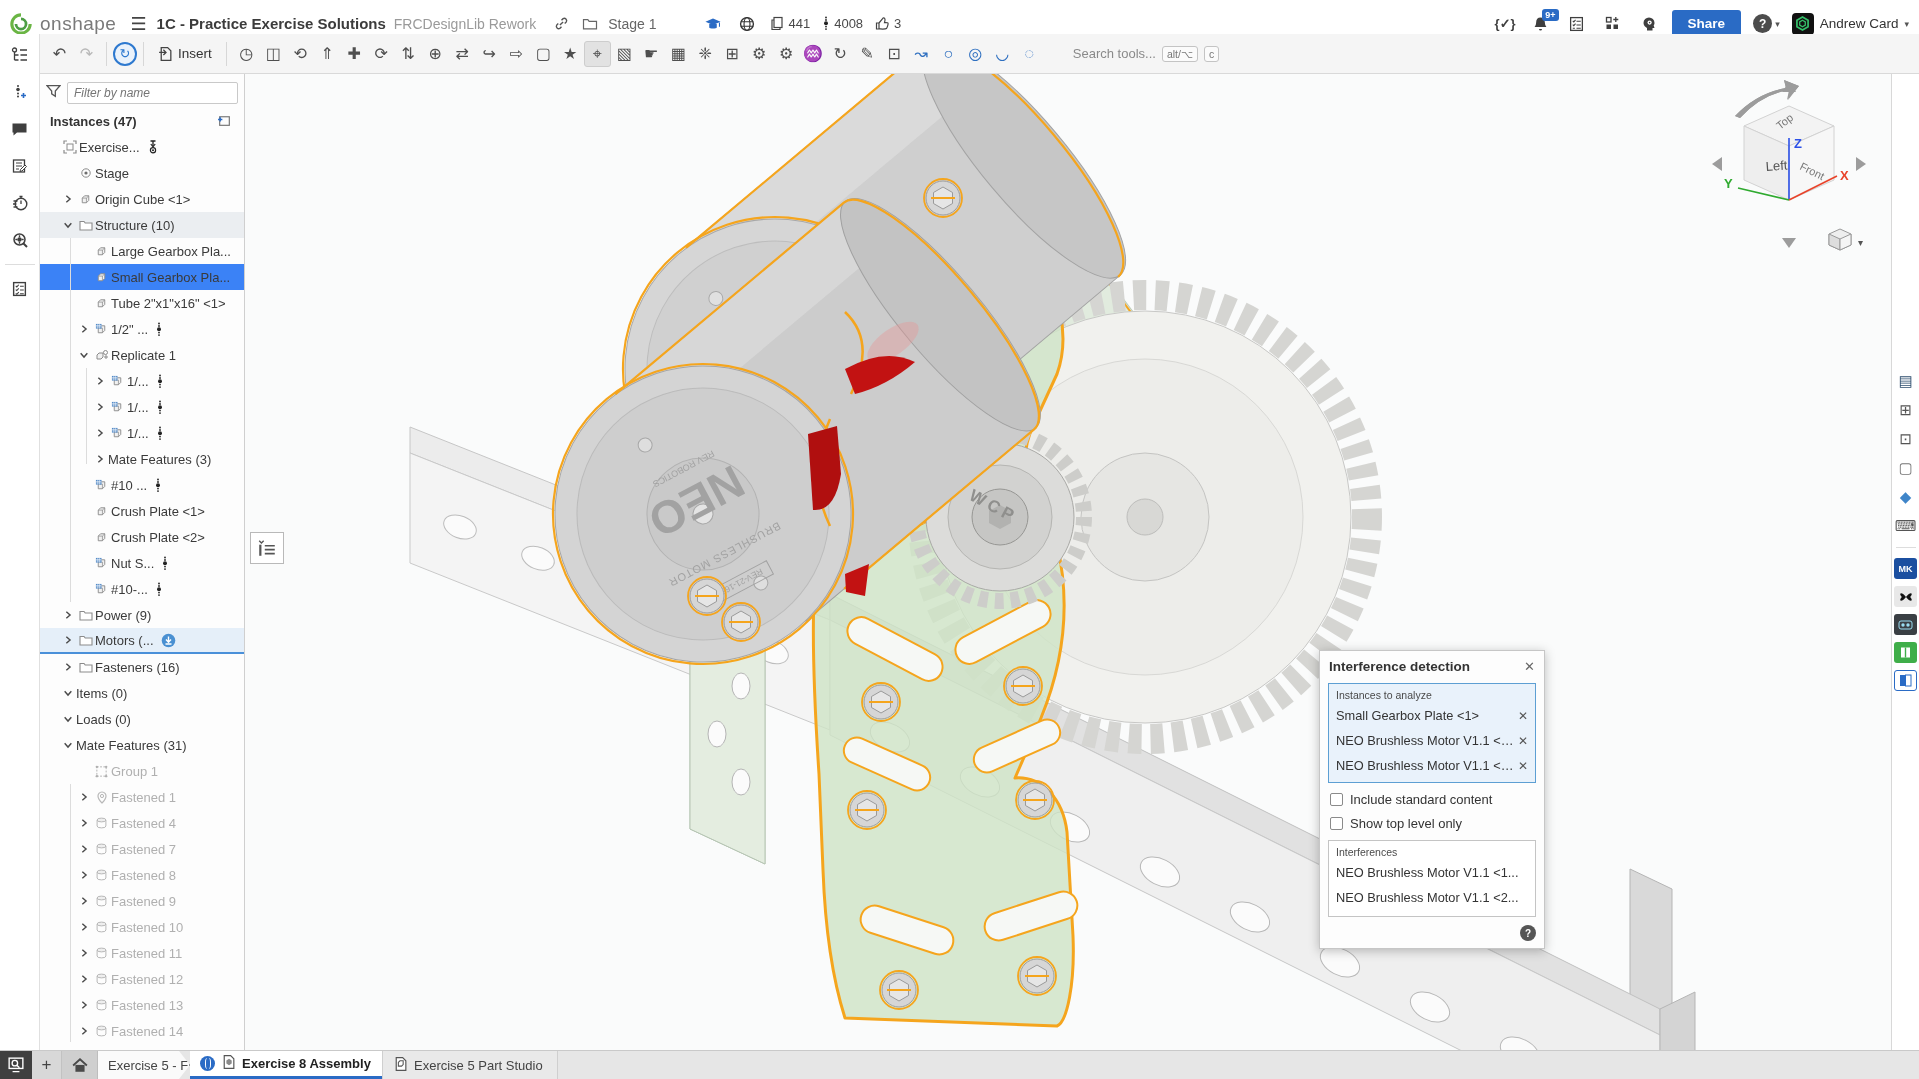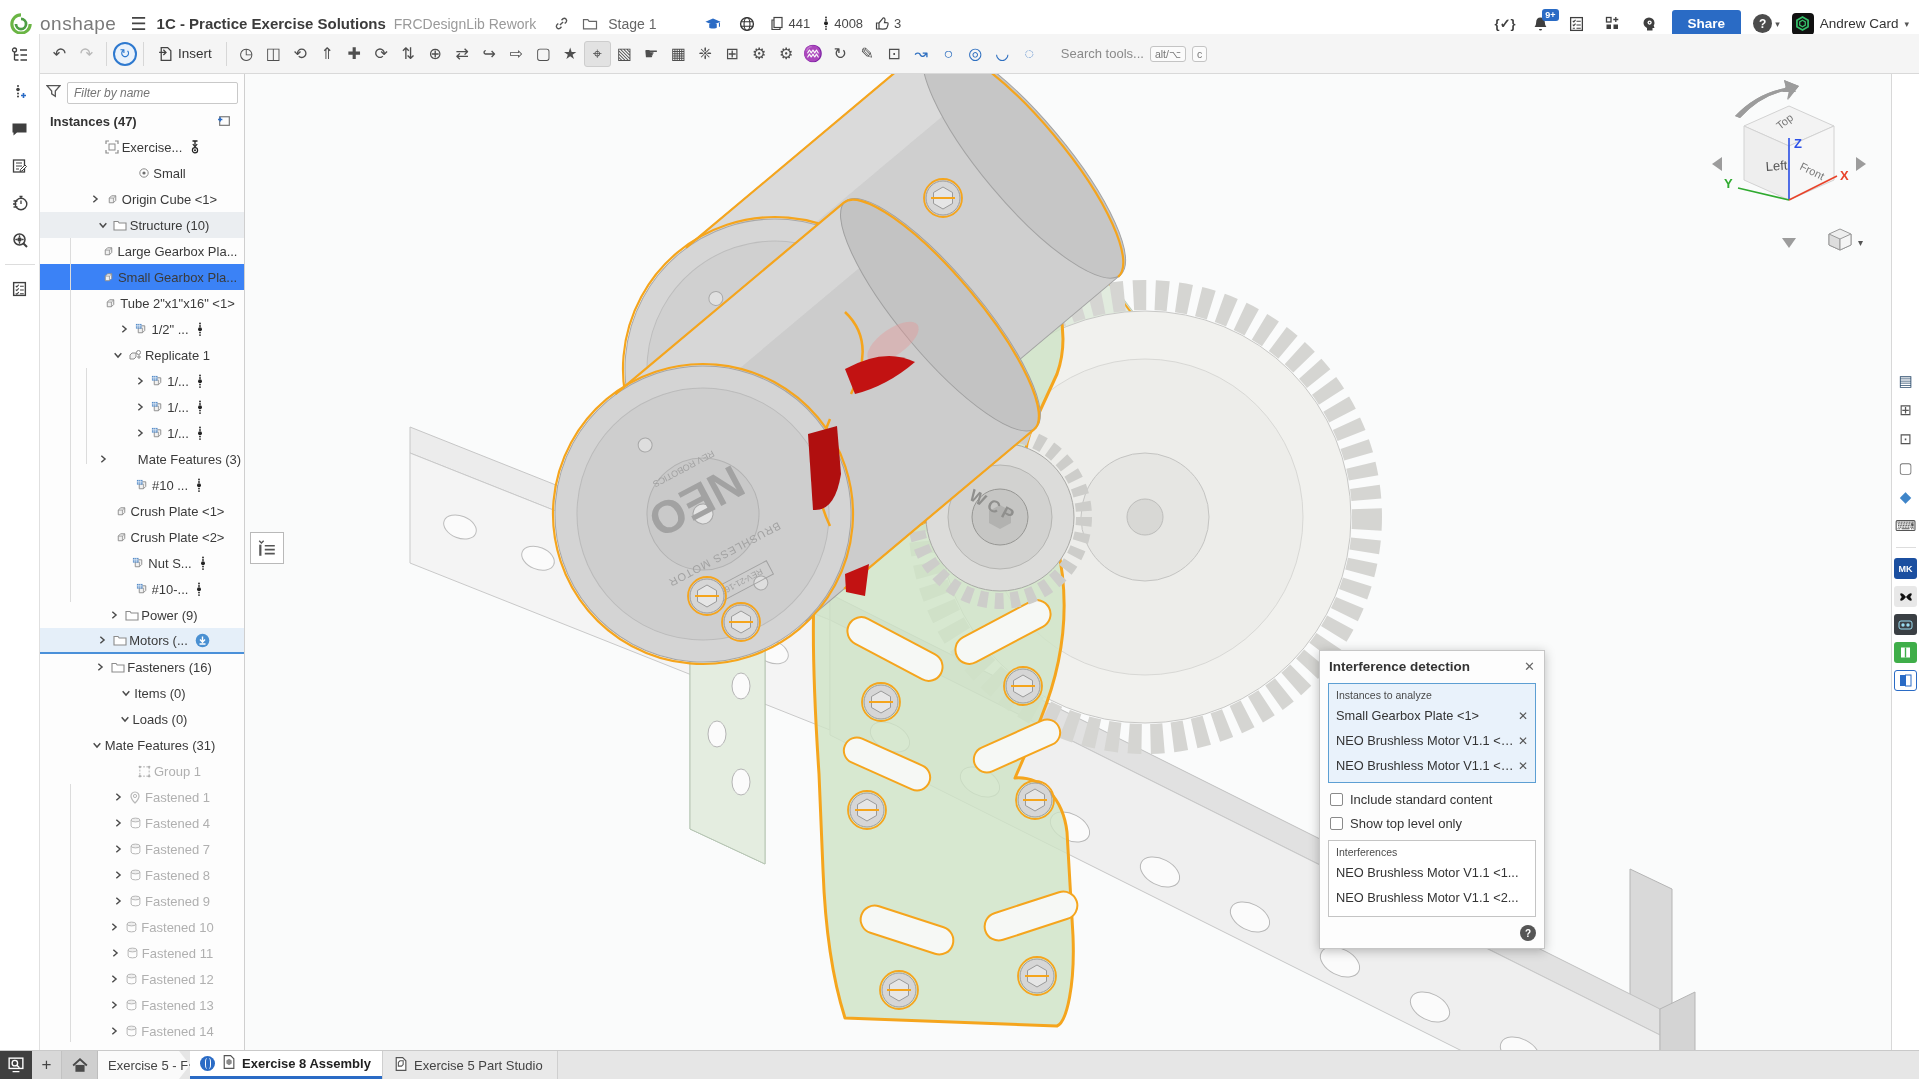--- a/index.html
+++ b/index.html
@@ -32,39 +32,39 @@
     border-bottom:1px solid #d9d9d9;display:flex;align-items:center;padding:0 6px;}
   .tb-icon{width:27px;height:26px;display:flex;align-items:center;justify-content:center;
     font-size:16px;color:#4f4f4f;cursor:pointer;border-radius:3px;flex:none;}
   .tb-icon.muted{color:#b9b9b9;}
   .tb-icon.blue{color:#2e6fc0;}
   .tb-icon.active{background:#e2e2e2;border:1px solid #cdcdcd;}
   .tb-sep{width:1px;height:24px;background:#d7d7d7;margin:0 6px;flex:none;}
   .insert-btn{display:flex;align-items:center;gap:5px;font-size:13.5px;color:#333;padding:4px 8px;cursor:pointer;flex:none;}
   .update-btn{width:24px;height:24px;border-radius:50%;border:2px solid #2e79cf;color:#2e79cf;
     display:flex;align-items:center;justify-content:center;font-size:13px;background:#eaf2fb;flex:none;}
-  .search-tools{display:flex;align-items:center;gap:6px;margin-left:18px;font-size:13px;color:#8a8a8a;flex:none;}
+  .search-tools{display:flex;align-items:center;gap:6px;margin-left:30px;font-size:13px;color:#8a8a8a;flex:none;}
   .kbd{border:1px solid #c4c4c4;background:#fbfbfb;border-radius:3px;font-size:10.5px;color:#777;
     padding:1px 4px;}
   
   #leftstrip{position:absolute;left:0;top:34px;width:40px;height:1016px;background:#fff;
     border-right:1px solid #e0e0e0;display:flex;flex-direction:column;align-items:center;padding-top:8px;gap:11px;}
   .ls-icon{width:26px;height:26px;display:flex;align-items:center;justify-content:center;cursor:pointer;}
   .ls-div{width:30px;height:1px;background:#ddd;}
   
   #leftpanel{position:absolute;left:40px;top:74px;width:205px;height:976px;background:#fdfdfd;
     border-right:1px solid #cfcfcf;overflow:hidden;}
   .filter-row{display:flex;align-items:center;gap:6px;padding:8px 6px 4px 8px;justify-content:flex-end;}
   .filter-input{flex:1;height:22px;border:1px solid #c9c9c9;border-radius:2px;font-size:12px;
     font-style:italic;color:#555;padding:0 6px;font-family:"Liberation Sans",sans-serif;background:#fff;}
   .inst-header{display:flex;align-items:flex-start;font-size:13px;font-weight:bold;color:#333;
     padding:6px 6px 4px 10px;}
   .tree{position:relative;}
   .tree-guide{position:absolute;width:1px;background:#dcdcdc;}
-  .trow{display:flex;align-items:center;height:26px;font-size:13px;color:#3a3a3a;white-space:nowrap;cursor:pointer;justify-content:center;}
+  .trow{display:flex;align-items:center;height:26px;font-size:13px;color:#3a3a3a;white-space:nowrap;cursor:pointer;}
   .trow .chev{width:16px;display:flex;justify-content:center;flex:none;}
   .trow .ticon{width:19px;display:flex;justify-content:center;flex:none;}
   .trow .tlabel{overflow:hidden;text-overflow:ellipsis;}
   .trow .pin{margin-left:7px;display:flex;align-items:center;}
   .trow.selected{background:#3b82f6;}
   .trow.hoverrow{background:#ebeef1;}
   .trow.droprow{background:#e5eff9;border-bottom:2px solid #4a90d9;height:26px;}
   .trow.grayed{color:#b0b0b0;}
   
   #canvas{position:absolute;left:245px;top:74px;width:1646px;height:976px;background:#fafbfb;overflow:hidden;}
@@ -378,21 +378,21 @@
         </span>
       </div>
       <div class="trow" style="padding-left: 20px;">
         <span class="chev"></span>
         <span class="ticon">
           <svg width="12" height="12" viewBox="0 0 12 12">
             <circle cx="6" cy="6" r="4.2" fill="none" stroke="#8b8b8b"></circle>
             <circle cx="6" cy="6" r="1.6" fill="#6e6e6e"></circle>
           </svg>
         </span>
-        <span class="tlabel">Small</span>
+        <span class="tlabel">Stage</span>
       </div>
       <div class="trow" style="padding-left: 20px;">
         <span class="chev">
           <svg width="10" height="10" viewBox="0 0 12 12">
             <path d="M4 2 L8.5 6 L4 10" fill="none" stroke="#4a4a4a" stroke-width="1.7"></path>
           </svg>
         </span>
         <span class="ticon">
           <svg width="13" height="13" viewBox="0 0 14 14">
             <path d="M3.5 5.5 L6 3 h4.5 v5 L8 10.5 H3.5 Z" fill="#f1f1f1" stroke="#8b8b8b"></path>
@@ -552,21 +552,21 @@
         <span class="pin">
           <svg width="8" height="15" viewBox="0 0 8 15">
             <circle cx="4" cy="1.5" r="0.9" fill="#222"></circle>
             <circle cx="4" cy="4" r="0.9" fill="#222"></circle>
             <circle cx="4" cy="7.3" r="2" fill="#222"></circle>
             <circle cx="4" cy="10.6" r="0.9" fill="#222"></circle>
             <circle cx="4" cy="13.1" r="0.9" fill="#222"></circle>
           </svg>
         </span>
       </div>
-      <div class="trow" style="padding-left: 52px; gap: 27px;">
+      <div class="trow" style="padding-left: 52px;">
         <span class="chev">
           <svg width="10" height="10" viewBox="0 0 12 12">
             <path d="M4 2 L8.5 6 L4 10" fill="none" stroke="#4a4a4a" stroke-width="1.7"></path>
           </svg>
         </span>
         <span class="tlabel">Mate Features (3)</span>
       </div>
       <div class="trow" style="padding-left: 36px;">
         <span class="chev"></span>
         <span class="ticon">

